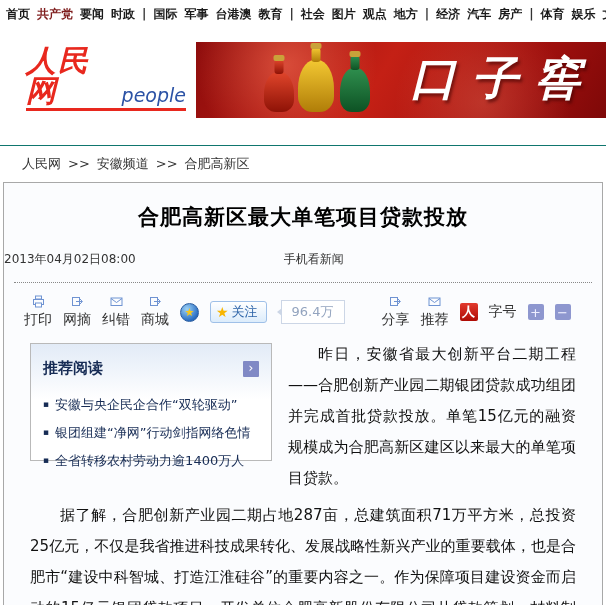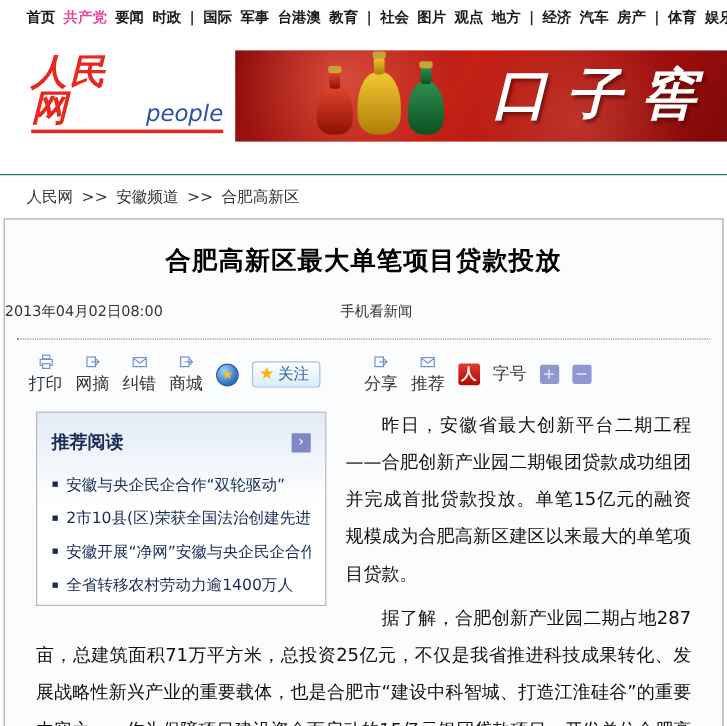--- a/index.html
+++ b/index.html
@@ -1,23 +1,23 @@
 <!DOCTYPE html>
 <html><head>
 <meta charset="utf-8">
 <style>
   * { box-sizing: border-box; margin: 0; padding: 0; }
   html,body { width: 606px; height: 605px; overflow: hidden; background:#fff;
     font-family:"DejaVu Sans", sans-serif; }
 
   
-  .topnav { height:28px; display:flex; align-items:center; padding:0 22px;
+  .topnav { height:28px; display:flex; align-items:center; padding:0 6px;
     font-size:12px; white-space:nowrap; gap:7px; }
   .nav-link { color:#1a1a1a; text-decoration:none; font-weight:bold; cursor:pointer; }
-  .nav-link.accent { color:#ec4899; }
+  .nav-link.accent { color:#7f1d1d; }
   .nav-sep { color:#333; font-weight:bold; }
 
   
   .header { position:relative; height:92px; }
   .logo { position:absolute; left:26px; top:18px; width:160px; cursor:pointer; }
   .logo-row { display:flex; align-items:flex-end; }
   .logo-cn { color:#e8281e; font-size:30px; font-weight:bold; font-style:italic;
     letter-spacing:2px; line-height:30px; }
   .logo-en { color:#2b52a5; font-size:19px; font-weight:normal; font-style:italic;
     margin-left:2px; line-height:22px; }
@@ -83,21 +83,21 @@
     color:#fff; font-weight:bold; font-size:13px; display:flex; align-items:center;
     justify-content:center; border-radius:2px; cursor:pointer; }
   .font-btn { width:16px; height:16px; background:#8e97cf; color:#eef;
     display:flex; align-items:center; justify-content:center; font-size:13px;
     border-radius:2px; cursor:pointer; line-height:1; }
 
   
   .art-body { padding:10px 26px 0 26px; font-size:15px; line-height:31px;
     color:#111; text-align:justify; }
   .art-body p { text-indent:2em; margin-bottom:6px; }
-  .rec-box { float:left; width:242px; height:162px; border:1px solid #b9b9b9;
+  .rec-box { float:left; width:242px; height:118px; border:1px solid #b9b9b9;
     background:linear-gradient(#e2ebf7,#ffffff 48%); margin:4px 16px 26px 0;
     padding:9px 12px; }
   .rec-head { display:flex; justify-content:space-between; align-items:center; }
   .rec-title { font-size:15px; font-weight:bold; color:#172c55; }
   .rec-arrow { width:16px; height:16px; background:#8089c5; color:#fff;
     display:flex; align-items:center; justify-content:center; font-size:12px;
     cursor:pointer; border-radius:1px; }
   .rec-list { list-style:none; margin-top:4px; }
   .rec-list li { margin-top:13px; font-size:13px; line-height:15px;
     white-space:nowrap; overflow:hidden; }
@@ -194,20 +194,21 @@
             <path d="M5 6.5h6M9 4l2.4 2.5L9 9" fill="none" stroke="#6f93d2"></path>
           </svg>
         </span>
       <span>商城</span>
     </a>
     <span class="badge-icon">★</span>
     <span class="follow-btn">
       <span class="star">★</span>
       <span>关注</span>
     </span>
+    <span class="count-box">96.4万</span>
     <a class="tool group-gap">
       <span>
           <svg width="13" height="13" viewBox="0 0 13 13">
             <rect x="1.5" y="2.5" width="7" height="8" fill="none" stroke="#6f93d2"></rect>
             <path d="M5 6.5h6M9 4l2.4 2.5L9 9" fill="none" stroke="#6f93d2"></path>
           </svg>
         </span>
       <span>分享</span>
     </a>
     <a class="tool">
@@ -226,22 +227,21 @@
   </div>
 
   <div class="art-body">
     <div class="rec-box">
       <div class="rec-head">
         <span class="rec-title">推荐阅读</span>
         <span class="rec-arrow">›</span>
       </div>
       <ul class="rec-list">
           <li><span class="bullet">▪</span><a class="rec-link">安徽与央企民企合作“双轮驱动”</a></li>
-          <li><span class="bullet">▪</span><a class="rec-link">2市10县(区)荣获全国法治创建先进</a></li>
-          <li><span class="bullet">▪</span><a class="rec-link">安徽开展“净网”安徽与央企民企合作</a></li>
+          <li><span class="bullet">▪</span><a class="rec-link">银团组建“净网”行动剑指网络色情</a></li>
           <li><span class="bullet">▪</span><a class="rec-link">全省转移农村劳动力逾1400万人</a></li>
         </ul>
     </div>
     <div>
         <p>昨日，安徽省最大创新平台二期工程——合肥创新产业园二期银团贷款成功组团并完成首批贷款投放。单笔15亿元的融资规模成为合肥高新区建区以来最大的单笔项目贷款。</p>
         <p>据了解，合肥创新产业园二期占地287亩，总建筑面积71万平方米，总投资25亿元，不仅是我省推进科技成果转化、发展战略性新兴产业的重要载体，也是合肥市“建设中科智城、打造江淮硅谷”的重要内容之一。作为保障项目建设资金而启动的15亿元银团贷款项目，开发单位合肥高新股份有限公司从贷款策划、材料制作、银团组建、合同签订、抵押办理到首笔放款仅用了89个工作日。　　（张彦君 叶青山）</p>
       </div>
   </div>
 </div>
 

